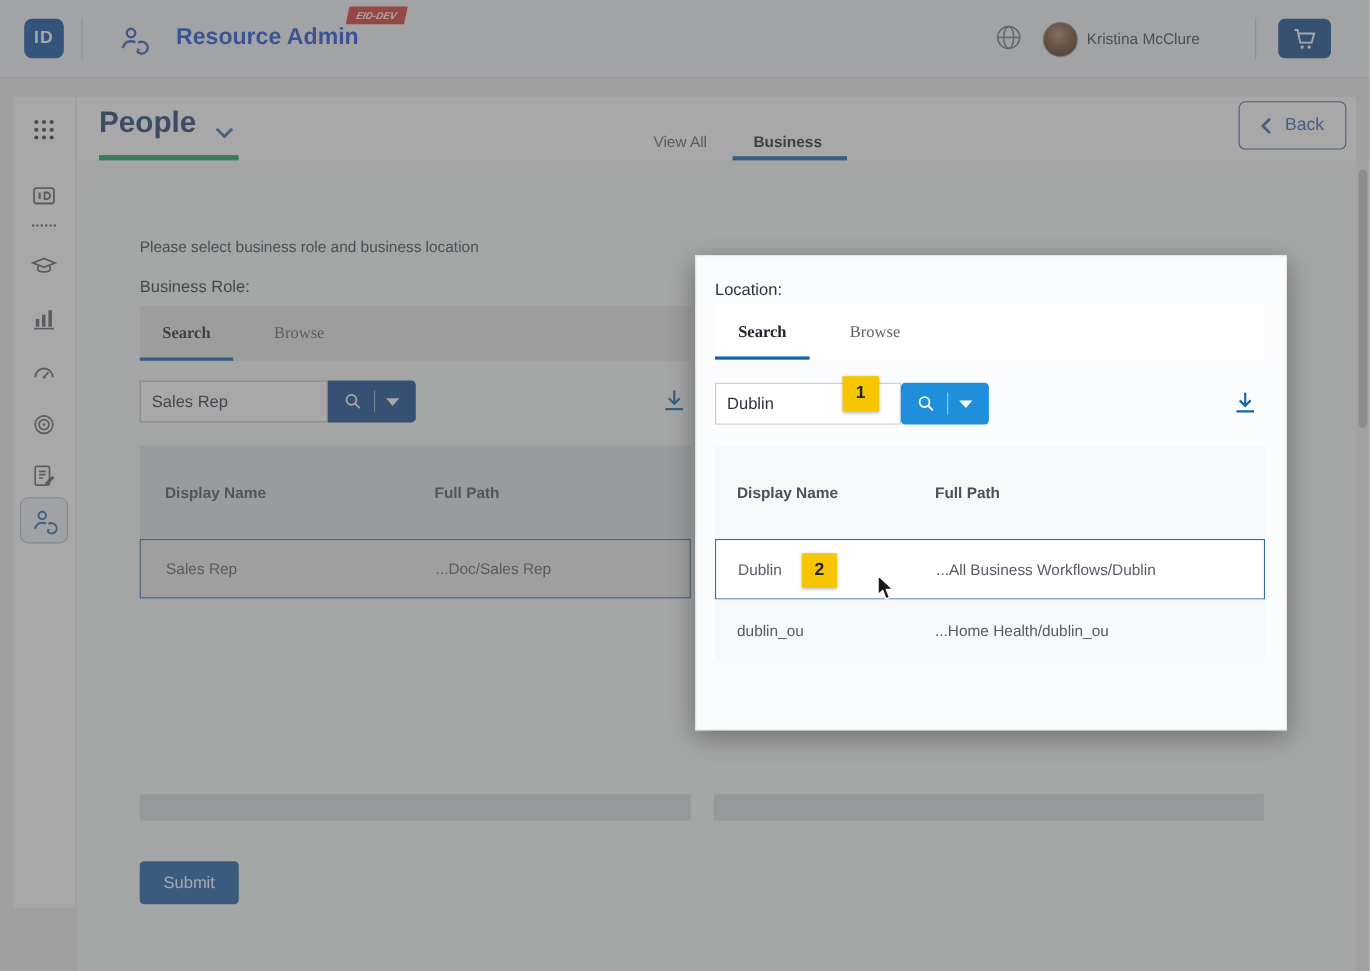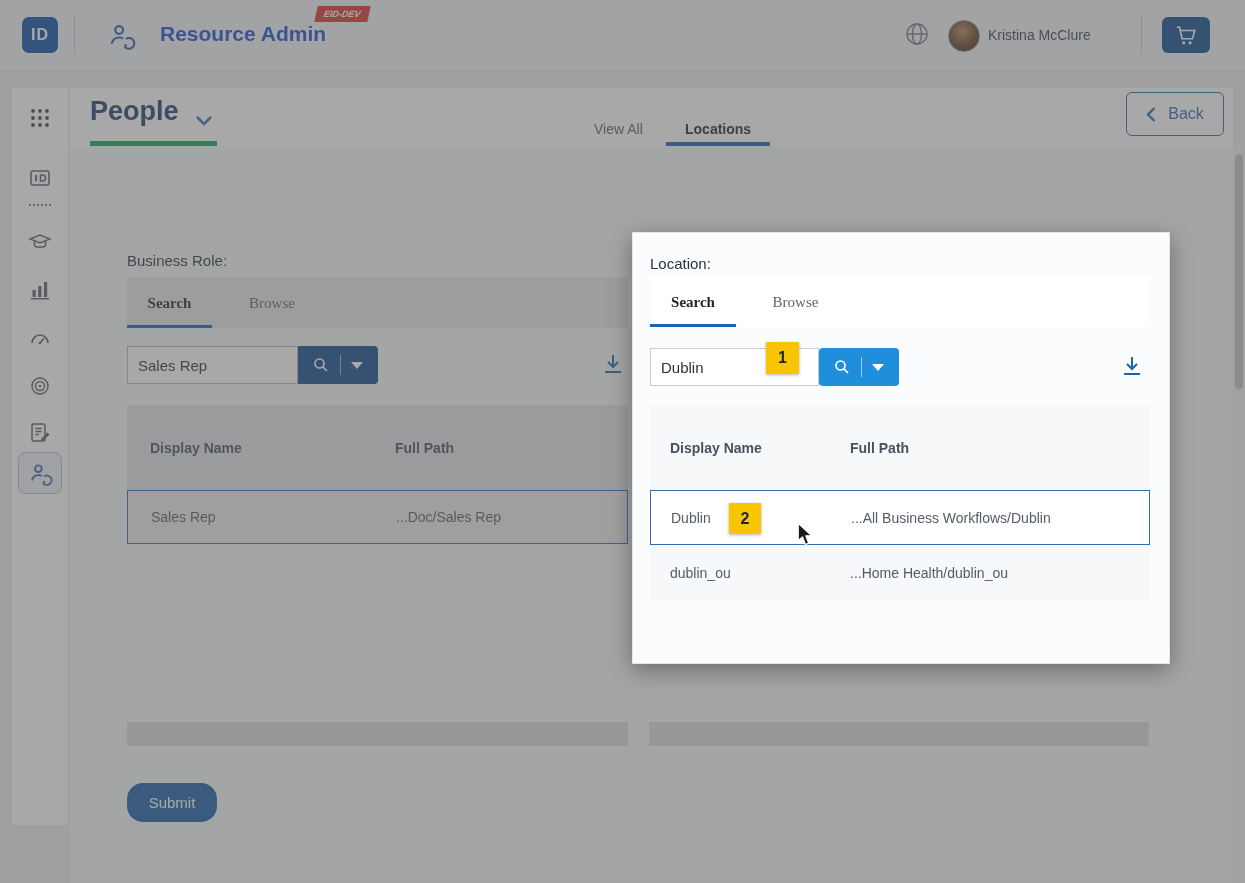--- a/index.html
+++ b/index.html
@@ -49,21 +49,21 @@
   .btn-div{width:1px;height:20px;background:rgba(255,255,255,.55);margin:0 10px}
   .caret{width:0;height:0;border-left:6px solid transparent;border-right:6px solid transparent;border-top:7px solid #fff}
   .dl-btn{position:absolute;width:30px;height:30px;background:none;border:none;cursor:pointer;padding:0}
   .tbl{position:absolute}
   .tbl-head{display:flex;align-items:center;font-size:14px;font-weight:bold;color:#49505e}
   .tbl-row{display:flex;align-items:center;font-size:14px;color:#555c66;position:relative;cursor:pointer;box-sizing:border-box}
   .role .col1{padding-left:23px;width:245px}
   .loc  .col1{padding-left:20px;width:180px}
   .badge{background:#f7c600;color:#20262e;font-size:16px;font-weight:bold;display:flex;align-items:center;justify-content:center;box-shadow:0 1px 3px rgba(0,0,0,.3);position:absolute;z-index:2}
   .gray-bar{position:absolute;height:24px;background:#dcdee0;top:576px}
-  .submit-btn{position:absolute;left:57px;top:637px;width:90px;height:39px;background:#1b5fa8;color:#fff;border:none;border-radius:16px;font-size:15px;cursor:pointer;font-family:inherit}
+  .submit-btn{position:absolute;left:57px;top:637px;width:90px;height:39px;background:#1b5fa8;color:#fff;border:none;border-radius:4px;font-size:15px;cursor:pointer;font-family:inherit}
 
   
   .overlay{position:absolute;inset:0;background:rgba(88,88,88,.52);z-index:40}
   .spotlight{position:absolute;left:632px;top:232px;width:538px;height:432px;background:#fbfcfd;z-index:50;box-shadow:0 6px 22px rgba(0,0,0,.35);border:1px solid #e4e5e8;box-sizing:border-box}
   .cursor{position:absolute;left:797px;top:522px;z-index:70;pointer-events:none}
   .scroll-track{position:absolute;left:1233px;top:146px;width:12px;height:737px;background:#f0f1f3;cursor:pointer}
   .scroll-thumb{position:absolute;left:2px;top:8px;width:8px;height:235px;background:#c3c5c8;border-radius:4px}
 </style>
 </head>
 <body>
@@ -112,21 +112,21 @@
       <span class="people-title">People</span>
       <span style="display:flex;margin-top:6px">
         <svg width="18" height="12" viewBox="0 0 18 12" fill="none" stroke="#2f6fb3" stroke-width="2.6">
           <path d="M2 2l7 7 7-7"></path>
         </svg>
       </span>
     </button>
     <div class="green-bar"></div>
 
     <button class="sub-tab viewall">View All</button>
-    <button class="sub-tab workflows">Locations</button>
+    <button class="sub-tab workflows">Business</button>
     <div class="wf-underline"></div>
 
     <button class="back-btn">
       <span style="display:flex">
         <svg width="10" height="17" viewBox="0 0 10 16" fill="none" stroke="#2c66ad" stroke-width="2.4">
           <path d="M8.5 1.5L2 8l6.5 6.5"></path>
         </svg>
       </span>
       <span>Back</span>
     </button>
@@ -204,20 +204,21 @@
           <circle cx="10.5" cy="8" r="3.1"></circle>
           <path d="M4.5 19c.8-3.2 3-5 6-5 1.2 0 2.3.3 3.2.8"></path>
           <path d="M15.8 15.2a4.3 4.3 0 1 1-.9 6.1"></path>
           <path d="M14.6 21.8l.3-2.7 2.6.9z" fill="currentColor" stroke="none"></path>
         </svg>
       </span>
     </button>
   </div>
 
   <div class="content">
+    <div class="sub1">Please select business role and business location</div>
 
     <div class="panel-label" style="left:57px;top:106px">Business Role:</div>
     <div class="tabbar" style="left:57px;top:132px;width:501px;background:#e9e9ea">
       <button class="ptab active" style="left:0;width:85px">Search</button>
       <button class="ptab" style="left:100px;width:90px">Browse</button>
     </div>
     <input class="srch-input" style="left: 57px; top: 200px; width: 171px;" readonly="" value="Sales Rep">
     <button class="srch-btn" style="left:228px;top:200px;background:#134a8e">
       <span style="display:flex">
         <svg width="18" height="18" viewBox="0 0 24 24" fill="none" stroke="#fff" stroke-width="2.2">

